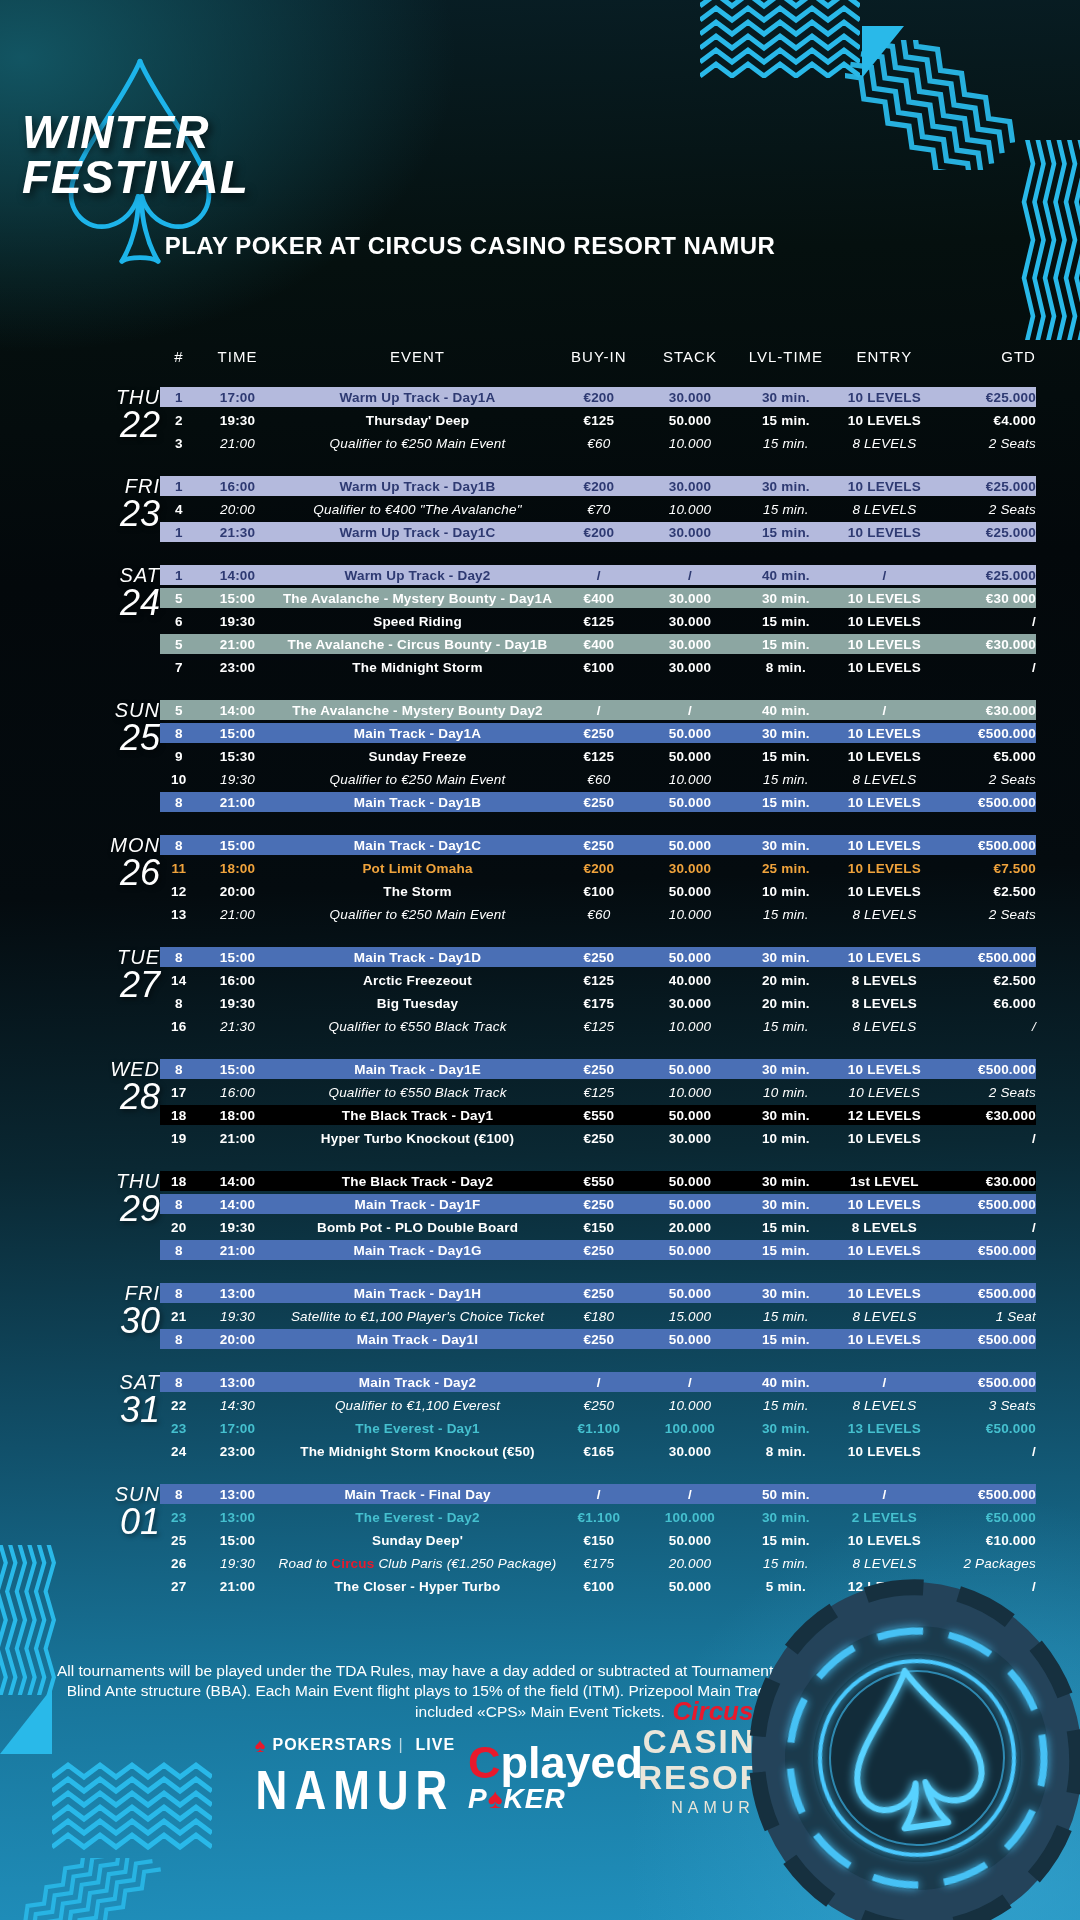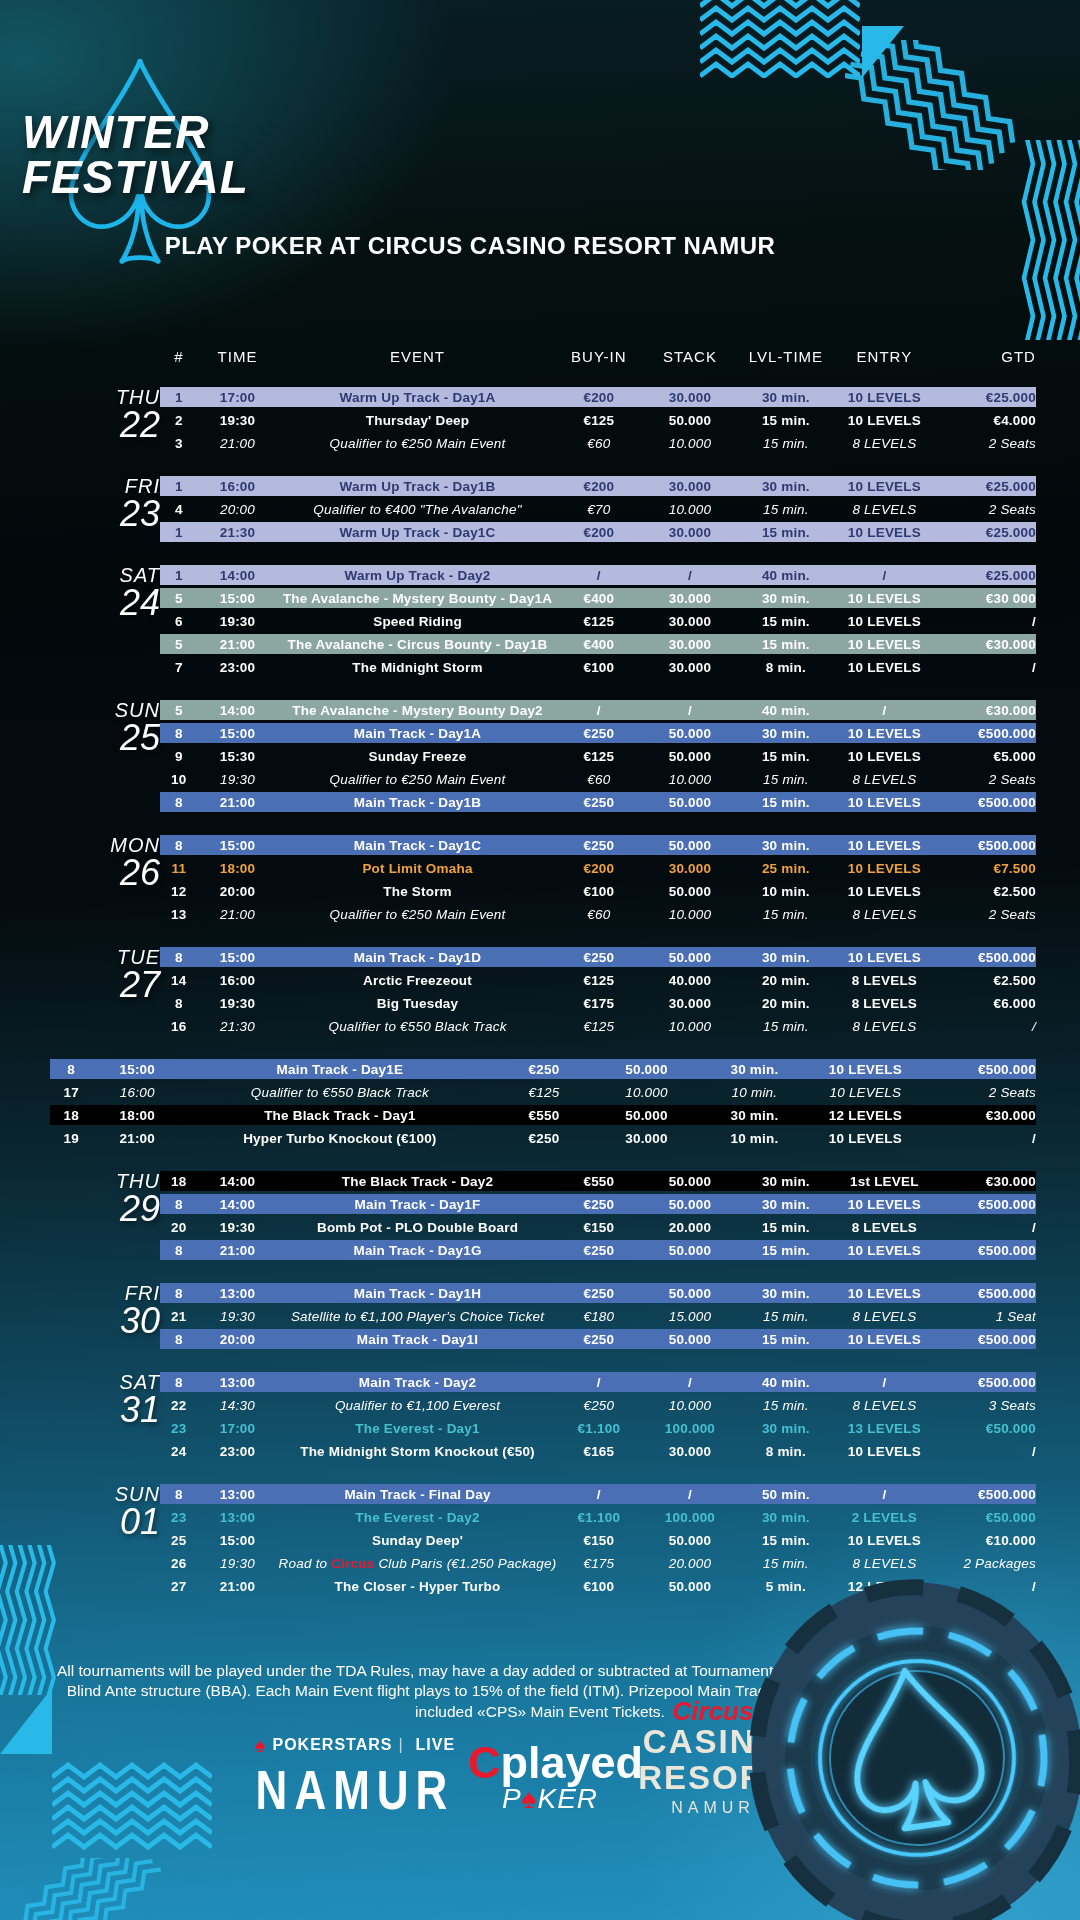--- a/index.html
+++ b/index.html
@@ -61,22 +61,22 @@
   .logo-ps{position:absolute;left:255px;top:1735px;width:200px;text-align:center;}
   .ps-top{display:flex;align-items:center;justify-content:center;gap:6px;
     font-size:16px;font-weight:bold;letter-spacing:1px;}
   .ps-spade{color:#e8192c;font-size:20px;line-height:1;}
   .ps-bar{opacity:.7;font-weight:normal;}
   .ps-city{margin-top:4px;font-size:44px;font-weight:bold;letter-spacing:7px;
     transform:scaleY(1.25);transform-origin:top;}
   .logo-cp{position:absolute;left:468px;top:1740px;width:170px;text-align:center;}
   .cp-name{font-size:45px;font-weight:bold;line-height:1;}
   .cp-name .red{color:#e8192c;}
-  .cp-sub{font-size:28px;font-weight:normal;font-style:italic;letter-spacing:1px;
-    margin-top:-2px;text-align:center;padding-right:6px;}
+  .cp-sub{font-size:28px;font-weight:bold;font-style:italic;letter-spacing:1px;
+    margin-top:-2px;text-align:left;padding-right:6px;}
   .cp-sub .red{color:#e8192c;}
   .logo-cr{position:absolute;left:628px;top:1698px;width:170px;text-align:center;}
   .cr-brand{color:#e8192c;font-weight:bold;font-style:italic;font-size:26px;line-height:1;}
   .cr-l{color:#eae6da;font-size:33px;font-weight:bold;letter-spacing:2px;line-height:1.08;}
   .cr-city{color:#eae6da;font-size:16px;letter-spacing:5px;margin-top:4px;}
   .chip{position:absolute;right:-12px;bottom:-28px;}
 </style>
 </head>
 <body>
 
@@ -427,20 +427,24 @@
               <div class="cell c-event">Qualifier to €550 Black Track</div>
               <div class="cell c-buyin">€125</div>
               <div class="cell c-stack">10.000</div>
               <div class="cell c-lvl">15 min.</div>
               <div class="cell c-entry">8 LEVELS</div>
               <div class="cell c-gtd">/</div>
             </div>
           </div>
         </div>
         <div class="day-group">
+          <div class="day-label">
+            <span class="dname">WED</span>
+            <span class="dnum">28</span>
+          </div>
           <div class="rows">
             <div class="row blue">
               <div class="cell c-num">8</div>
               <div class="cell c-time">15:00</div>
               <div class="cell c-event">Main Track - Day1E</div>
               <div class="cell c-buyin">€250</div>
               <div class="cell c-stack">50.000</div>
               <div class="cell c-lvl">30 min.</div>
               <div class="cell c-entry">10 LEVELS</div>
               <div class="cell c-gtd">€500.000</div>

